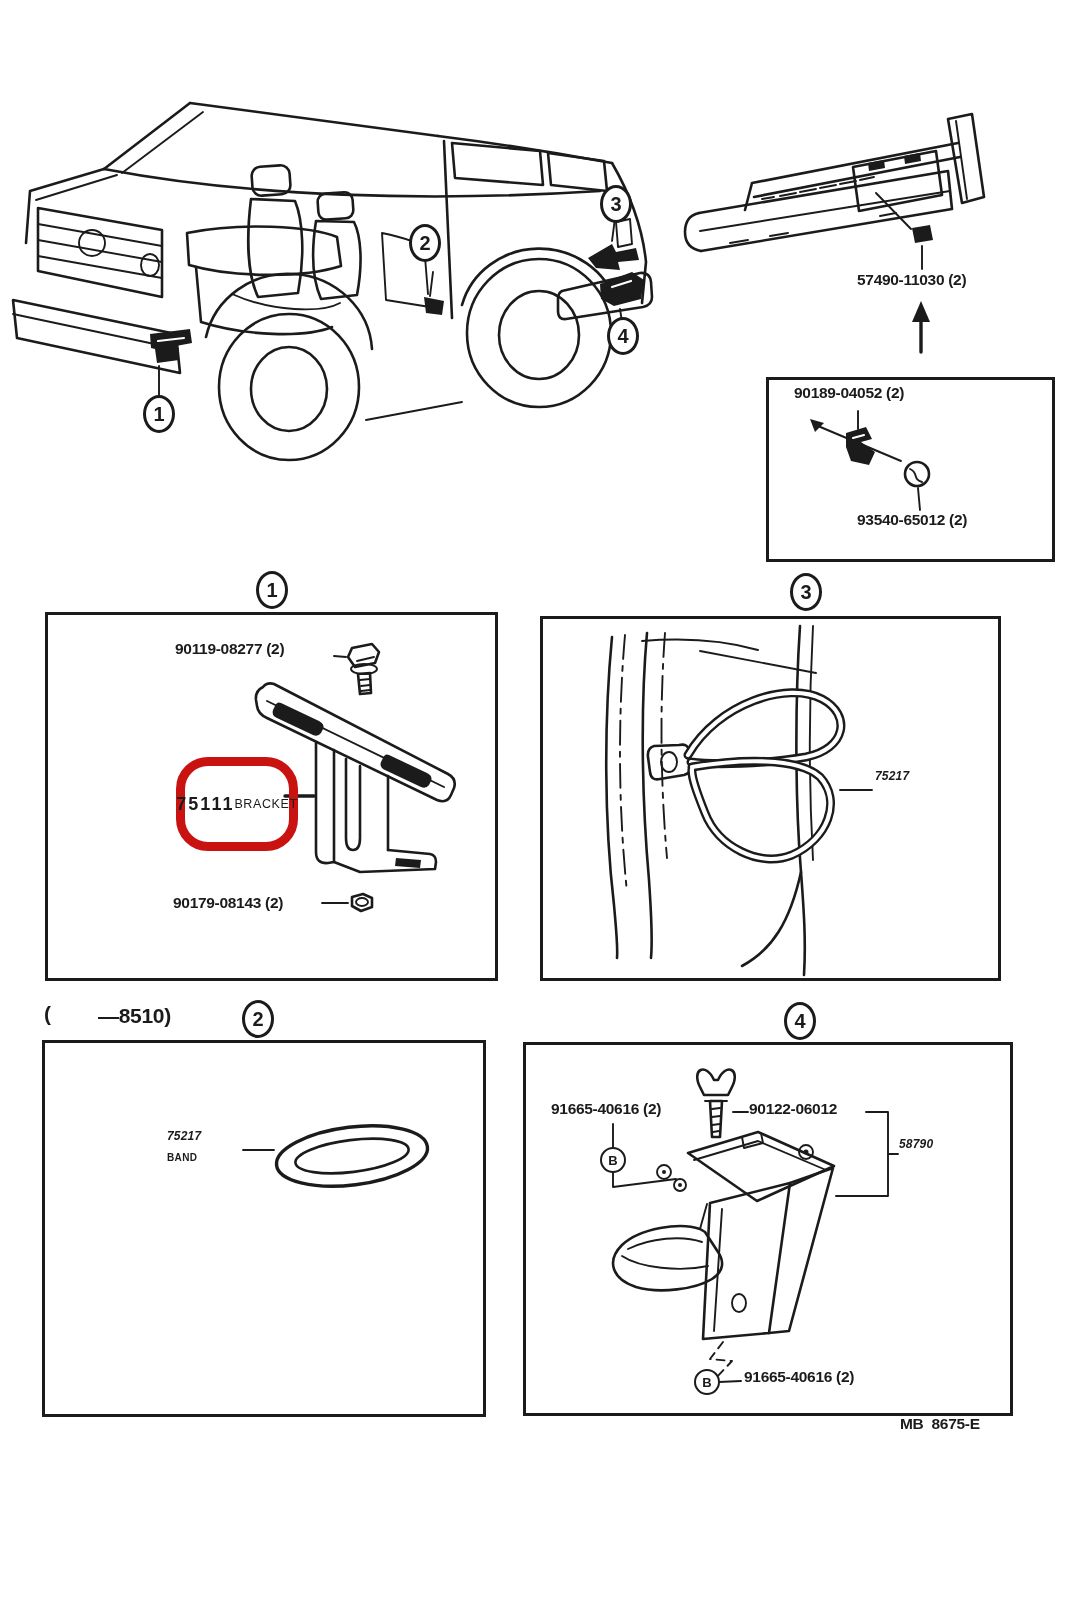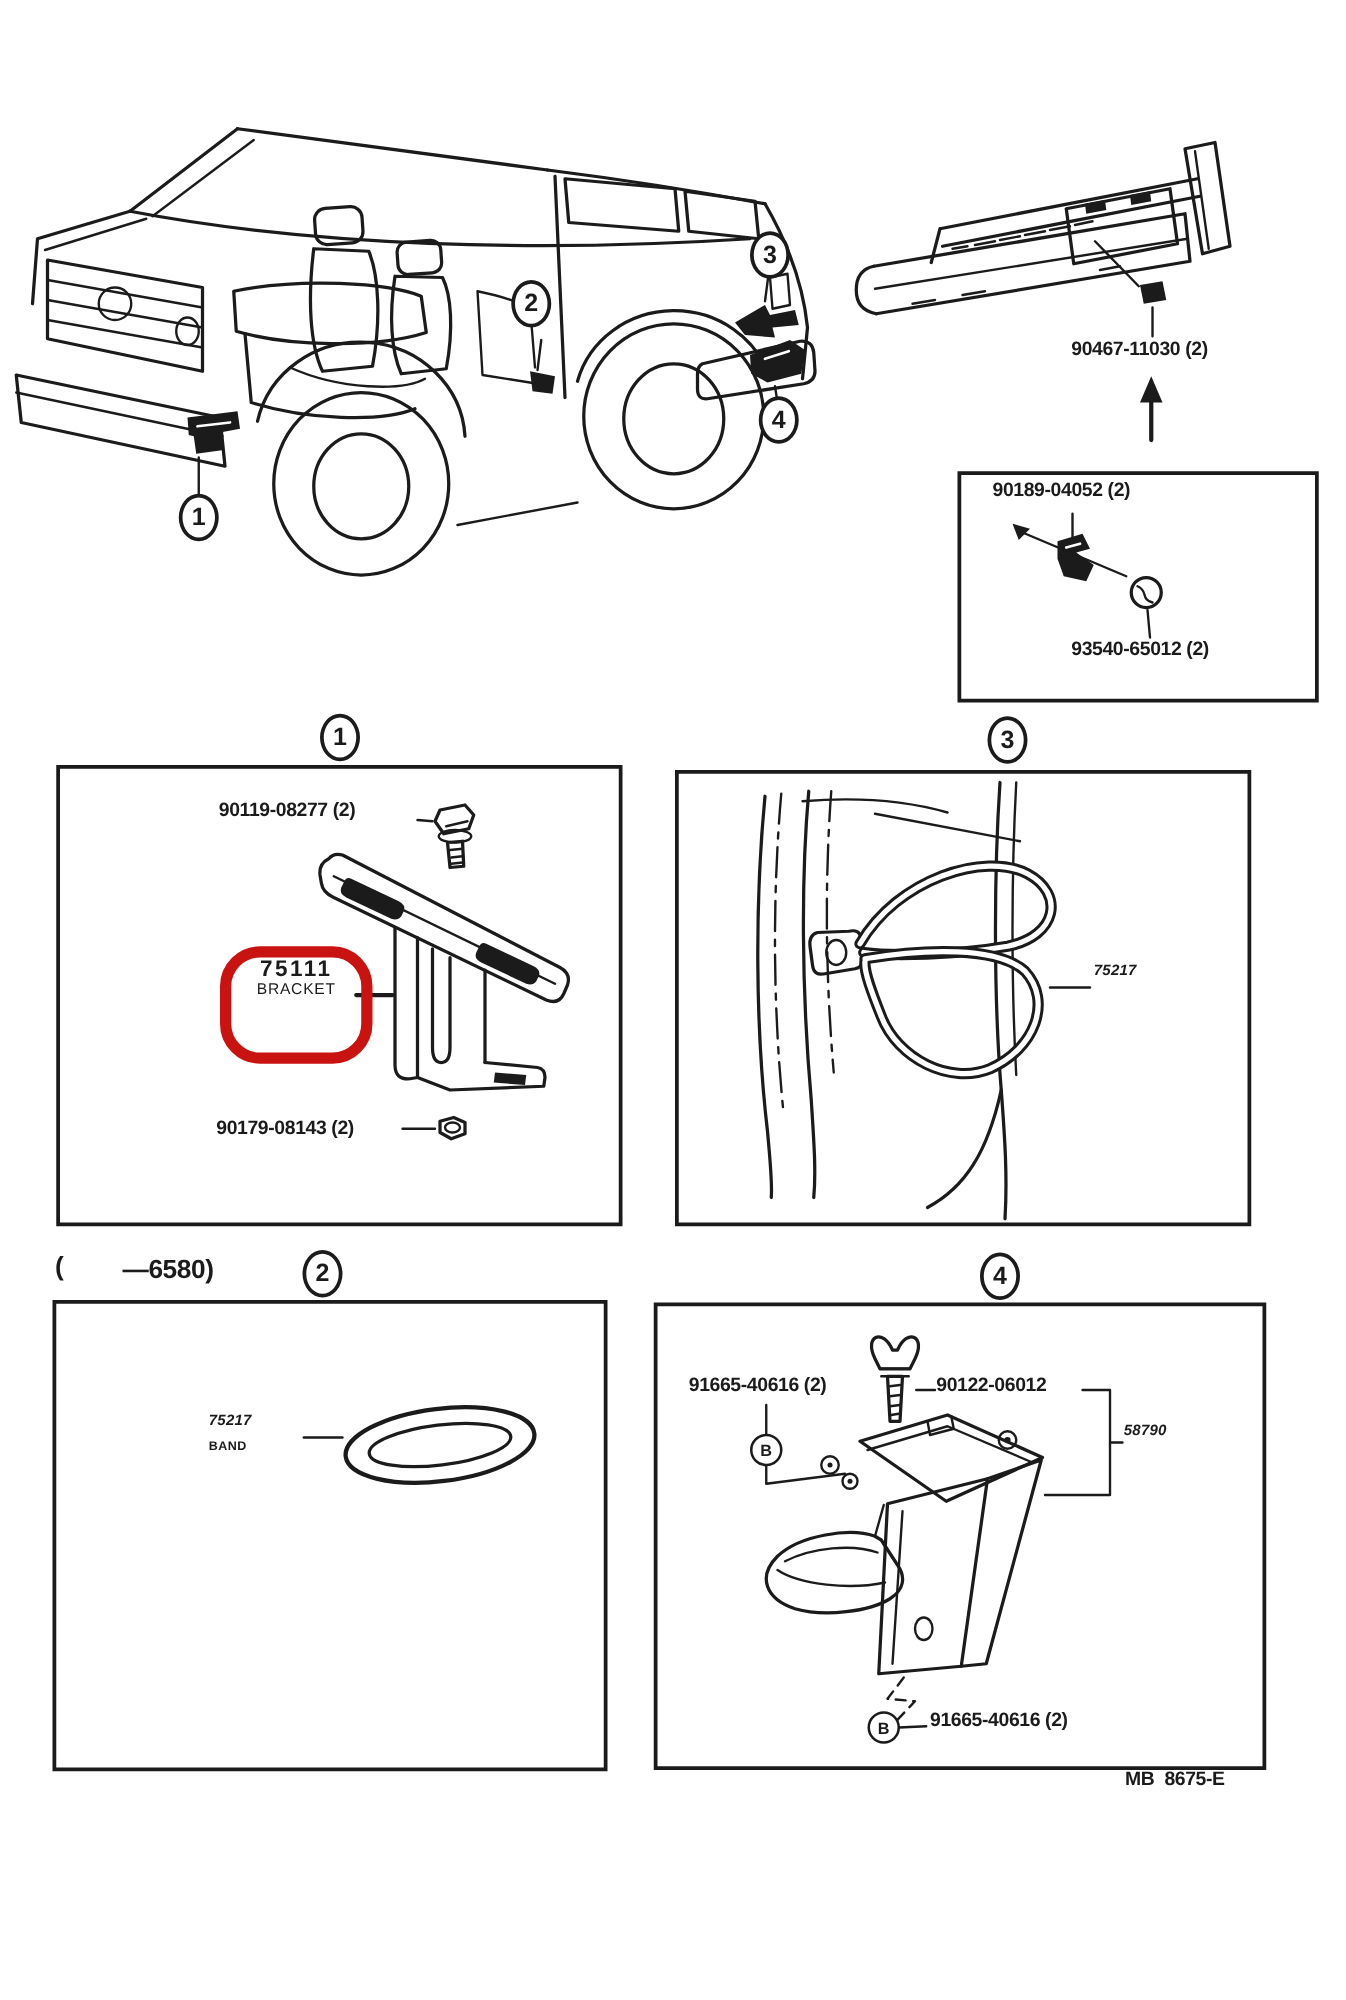--- a/index.html
+++ b/index.html
@@ -23,21 +23,21 @@
     font-weight:700;font-size:20px;background:#fff;z-index:6;
   }
   .cb{
     position:absolute;transform:translate(-50%,-50%);
     width:22px;height:22px;border:2.8px solid var(--line,#1b1b1b);border-radius:50%;
     display:flex;align-items:center;justify-content:center;
     font-weight:700;font-size:13px;background:#fff;z-index:6;
   }
   .ring{
     position:absolute;border:9px solid var(--red,#c91310);border-radius:32px;
-    display:flex;flex-direction:column;align-items:center;
+    display:flex;flex-direction:row;align-items:center;justify-content:center;
     z-index:5;background:transparent;
   }
   .ring-no{font-weight:700;font-size:18px;letter-spacing:2px;line-height:1;}
   .ring-name{font-weight:400;font-size:12.5px;letter-spacing:0.6px;line-height:1.2;}
   svg.art{position:absolute;left:0;top:0;z-index:2;}
   .s{fill:none;stroke:var(--line,#1b1b1b);stroke-width:2.6;stroke-linecap:round;stroke-linejoin:round;}
   .s2{fill:none;stroke:var(--line,#1b1b1b);stroke-width:1.9;stroke-linecap:round;stroke-linejoin:round;}
   .s3{fill:none;stroke:var(--line,#1b1b1b);stroke-width:3.4;stroke-linecap:round;stroke-linejoin:round;}
   .f{fill:var(--line,#1b1b1b);stroke:none;}
   .w{fill:none;stroke:#ffffff;stroke-width:2.2;stroke-linecap:round;}
@@ -202,28 +202,28 @@
       <ellipse class="s2" cx="739" cy="1303" rx="7" ry="9"></ellipse>
       <path class="s" d="M700,1229 C680,1222 640,1228 622,1245 C606,1261 612,1279 636,1287 C660,1294 696,1289 712,1279 C723,1272 725,1262 718,1252 L705,1232 Z"></path>
       <path class="s2" d="M628,1249 C650,1238 682,1235 702,1242"></path>
       <path class="s2" d="M622,1256 C640,1268 680,1272 708,1266"></path>
       <path class="s2" d="M700,1229 L707,1204"></path>
       <path class="s2 dash2" d="M723,1342 L710,1359 L732,1361 L715,1379"></path>
       <path class="s2" d="M719,1382 L741,1381"></path>
     </g>
   </svg>
 
-  <div class="lbl" style="left:857px;top:271px">90467-11030 (2)</div>
+  <div class="lbl" style="left:857px;top:271px">57490-11030 (2)</div>
   <div class="lbl" style="left:794px;top:384px">90189-04052 (2)</div>
   <div class="lbl" style="left:857px;top:511px">93540-65012 (2)</div>
   <div class="lbl" style="left:175px;top:640px">90119-08277 (2)</div>
   <div class="lbl" style="left:173px;top:894px">90179-08143 (2)</div>
   <div class="lbl big" style="left:875px;top:770px">75217</div>
   <div class="lbl huge" style="left:44px;top:1002px">(</div>
-  <div class="lbl huge" style="left:98px;top:1004px">—6580)</div>
+  <div class="lbl huge" style="left:98px;top:1004px">—8510)</div>
   <div class="lbl big" style="left:167px;top:1130px">75217</div>
   <div class="lbl small" style="left:167px;top:1152px">BAND</div>
   <div class="lbl" style="left:551px;top:1100px">91665-40616 (2)</div>
   <div class="lbl" style="left:749px;top:1100px">90122-06012</div>
   <div class="lbl big" style="left:899px;top:1138px">58790</div>
   <div class="lbl" style="left:744px;top:1368px">91665-40616 (2)</div>
   <div class="lbl" style="left:900px;top:1415px">MB  8675-E</div>
 
   <div class="ring" style="left:176px;top:757px;width:104px;height:76px">
     <div class="ring-no">75111</div>

